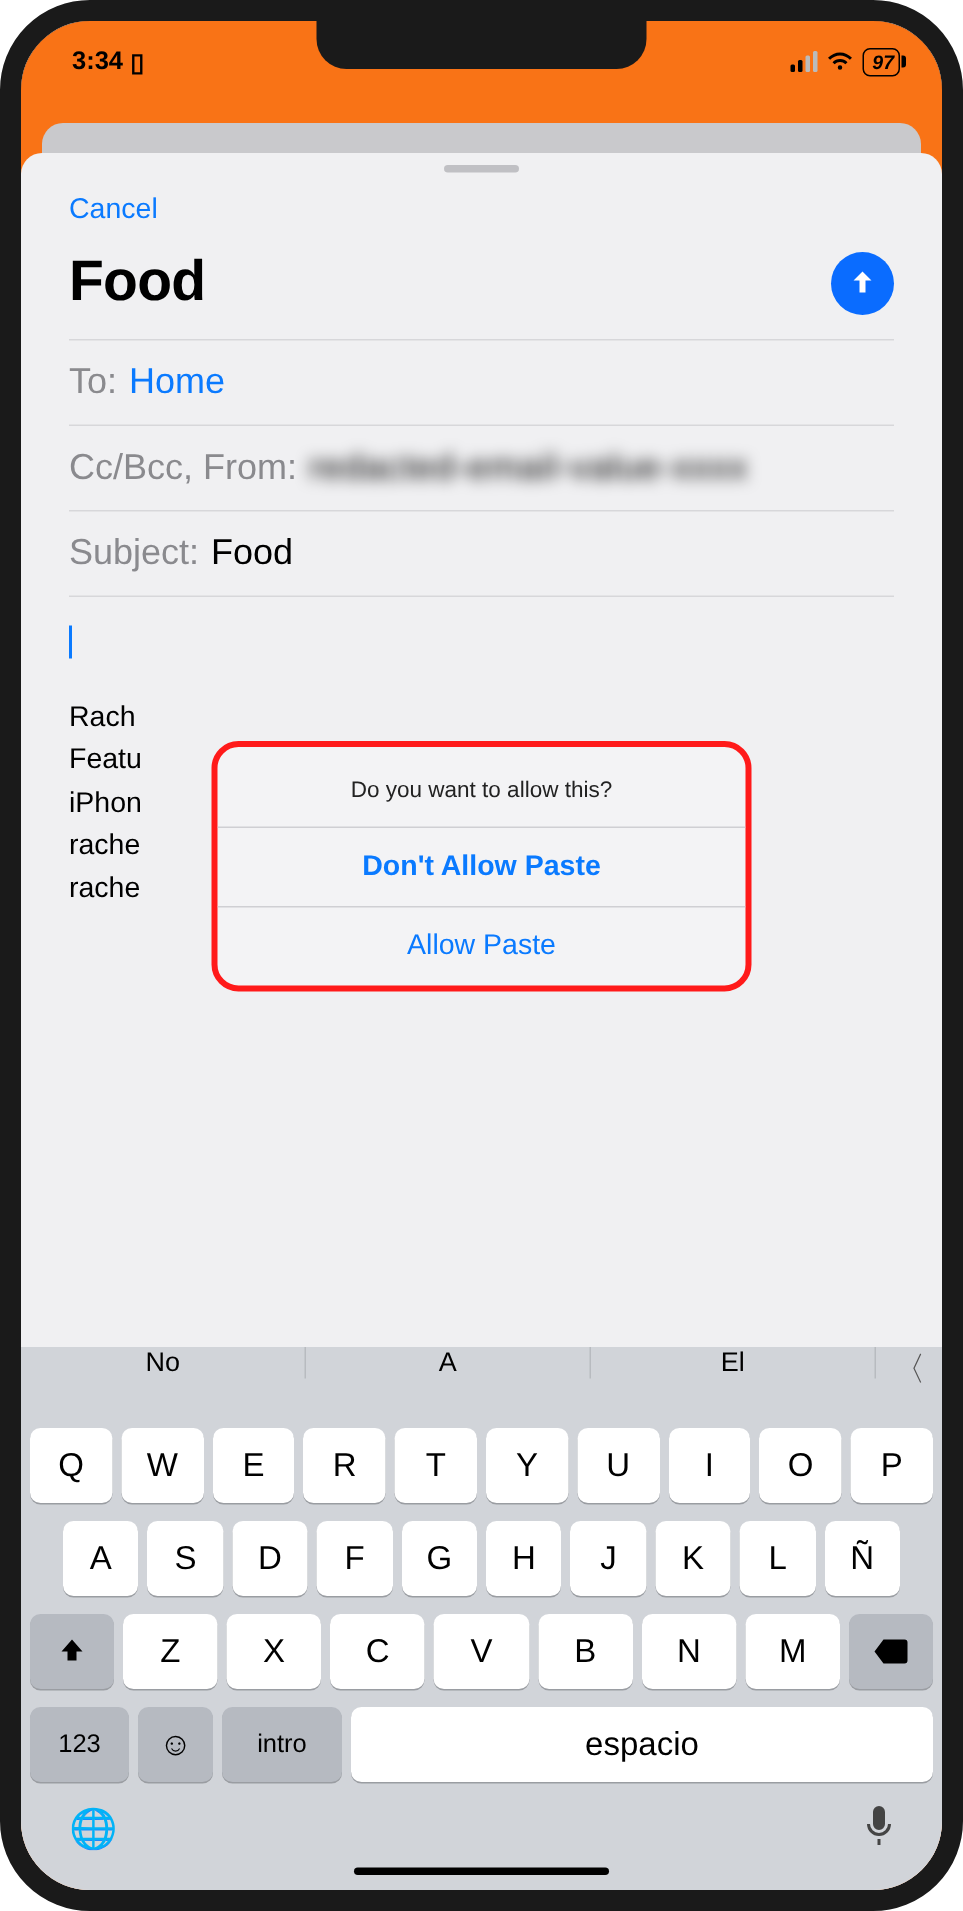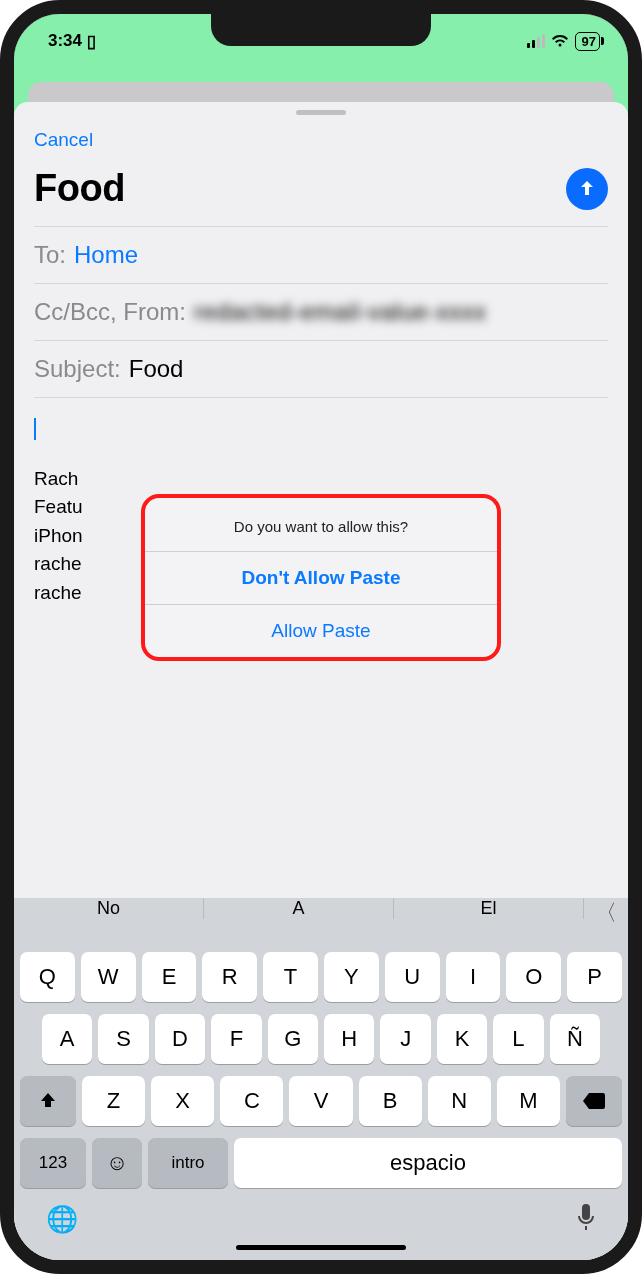--- a/index.html
+++ b/index.html
@@ -1,38 +1,38 @@
 <!DOCTYPE html>
 <html><head>
 <meta charset="utf-8">
 <style>
   * { box-sizing: border-box; margin: 0; padding: 0; font-family: -apple-system, "Helvetica Neue", Arial, sans-serif; }
   body { background: #fff; display: flex; justify-content: center; }
   .frame { width: 642px; height: 1274px; background: #fff; position: relative; border-radius: 60px; overflow: hidden; border: 14px solid #1a1a1a; box-shadow: inset 0 0 0 3px #333; }
   .notch { position:absolute; top:0; left:50%; transform:translateX(-50%); width:220px; height:32px; background:#1a1a1a; border-radius:0 0 20px 20px; z-index:50;}
-  .screen { position:absolute; inset:0; background:#86efac; display:flex; flex-direction:column; }
+  .screen { position:absolute; inset:0; background:#f97316; display:flex; flex-direction:column; }
 
   
   .status { height:54px; display:flex; justify-content:space-between; align-items:center; padding:0 28px 0 34px; font-weight:600; font-size:17px; color:#000; position:relative; z-index:40;}
   .status .right { display:flex; align-items:center; gap:6px; }
   .bars { display:flex; align-items:flex-end; gap:2px; height:14px;}
   .bars span{ width:3px; background:#000; border-radius:1px;}
   .bars span:nth-child(1){height:5px;} .bars span:nth-child(2){height:8px;background:#000}
   .bars span:nth-child(3){height:11px;background:#bbb;} .bars span:nth-child(4){height:14px;background:#bbb;}
   .wifi-ic svg{display:block;}
-  .batt { display:flex; align-items:flex-end; gap:2px; border:1.5px solid #000; border-radius:5px; padding:1px 3px 1px 6px; font-size:13px; font-weight:700; position:relative;}
+  .batt { display:flex; align-items:flex-end; gap:2px; border:1.5px solid #000; border-radius:5px; padding:1px 3px 1px 6px; font-size:13px; font-weight:700; position:relative;font-style:italic;}
   .batt::after{content:""; position:absolute; right:-5px; top:4px; width:3px; height:8px; background:#000; border-radius:0 2px 2px 0;}
 
   
   .back-card { position:absolute; top:68px; left:14px; right:14px; height:50px; background:#c9c9cc; border-radius:14px 14px 0 0; z-index:1;}
 
   
   .sheet { position:absolute; top:88px; left:0; right:0; bottom:0; background:#f0f0f2; border-radius:14px 14px 0 0; z-index:2; display:flex; flex-direction:column; }
   .grabber{ width:50px; height:5px; background:#c0c0c4; border-radius:3px; margin:8px auto 0;}
-  .sheet-pad{ padding:0 20px; }
+  .sheet-pad{ padding:0 32px; }
   .cancel { color:#0a7aff; font-size:19px; padding:14px 0 8px; display:inline-block;}
   .title-row{ display:flex; align-items:center; justify-content:space-between; padding:8px 0 16px;}
   .title{ font-size:38px; font-weight:800; letter-spacing:-0.5px;}
   .send{ width:42px; height:42px; border-radius:50%; background:#0a6cff; display:flex; align-items:center; justify-content:center;}
   .send svg{fill:#fff;}
 
   .field{ display:flex; align-items:center; padding:14px 0; border-top:1px solid #d7d7da; font-size:24px;}
   .field .lbl{ color:#8a8a8e; margin-right:8px;}
   .field .val-blue{ color:#0a7aff;}
   .field .val{ color:#000;}

